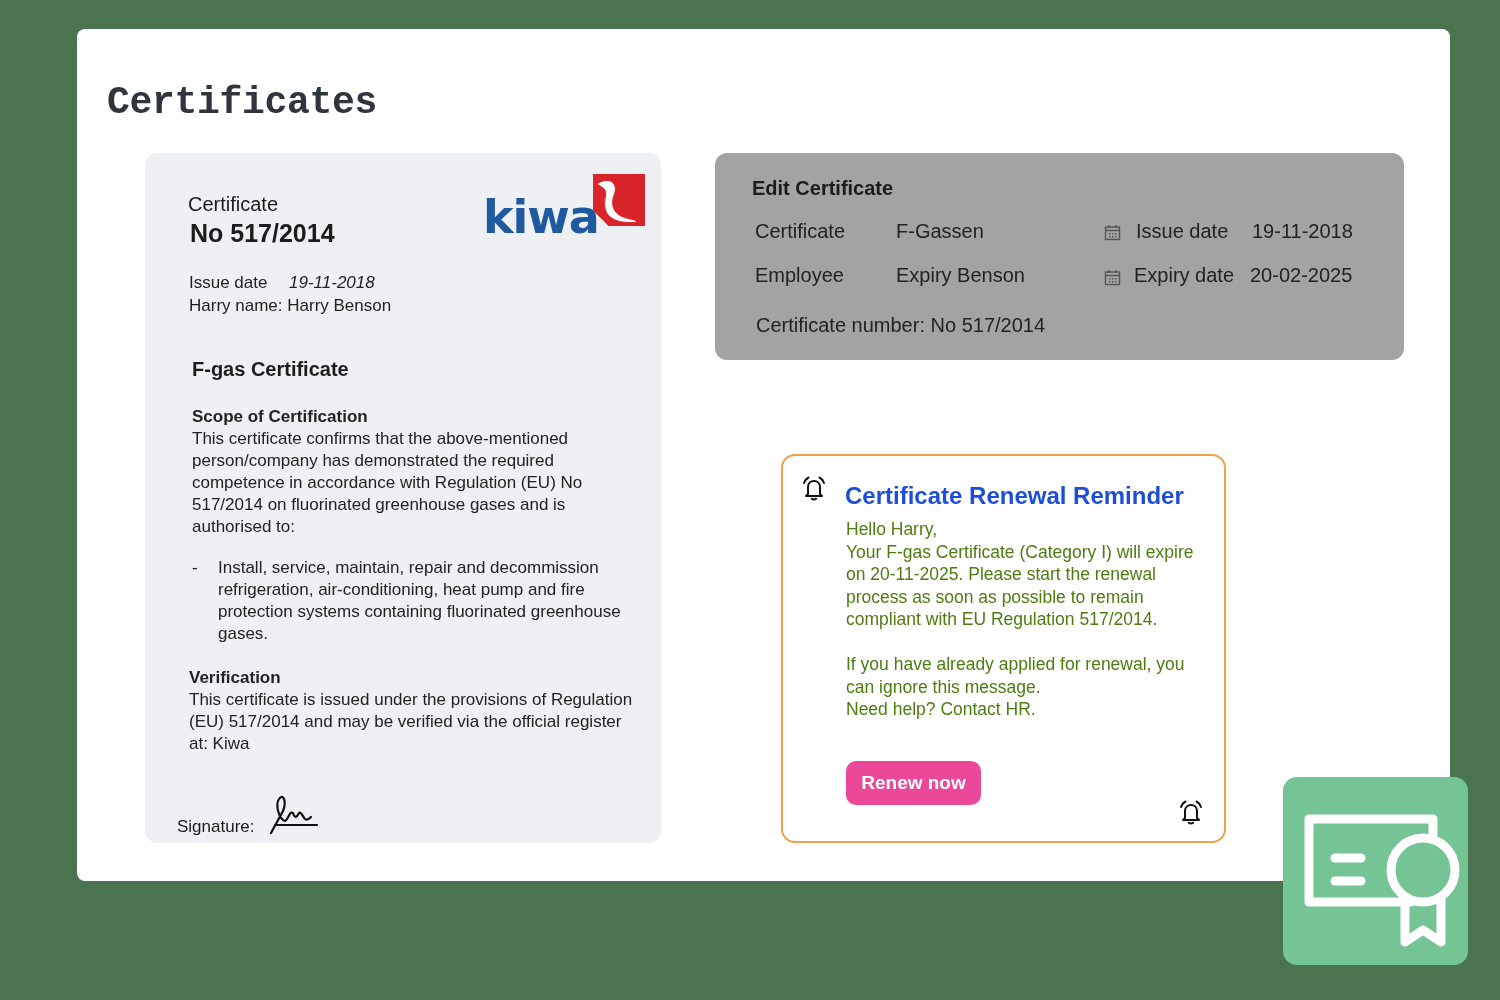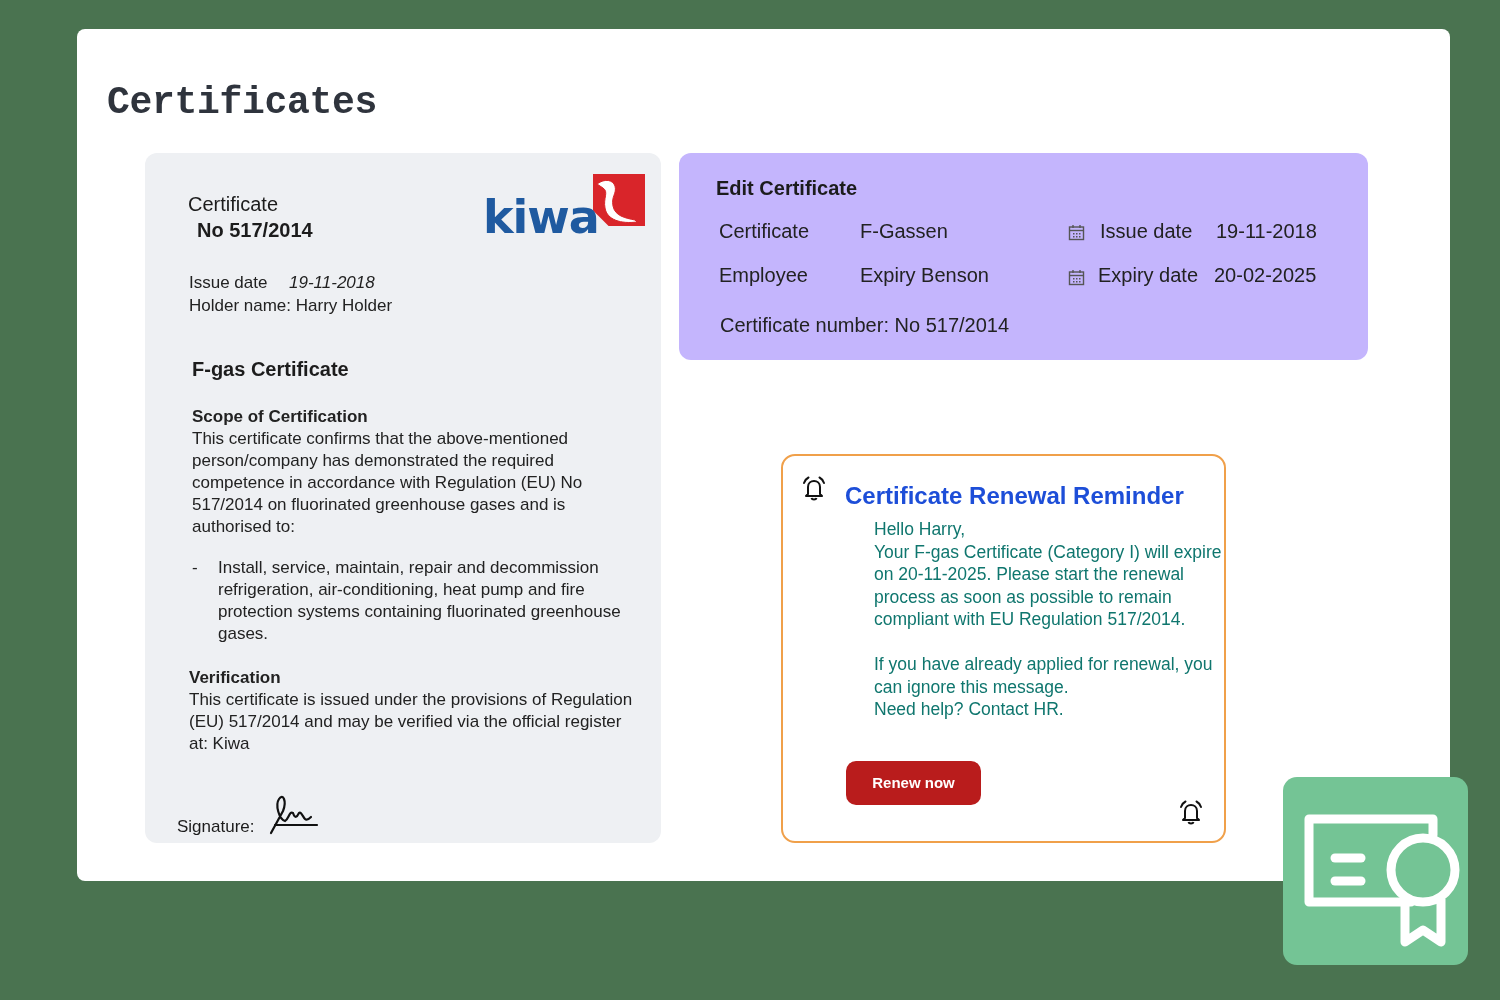--- a/index.html
+++ b/index.html
@@ -3,46 +3,46 @@
 <meta charset="utf-8">
 <style>
   * { box-sizing: border-box; margin: 0; padding: 0; }
   html, body { width: 1500px; height: 1000px; overflow: hidden; }
   body { background: #4a7350; font-family: "Liberation Sans", "DejaVu Sans", sans-serif; color: #1c1c1c; position: relative; }
   .panel { position: absolute; left: 77px; top: 29px; width: 1373px; height: 852px; background: #ffffff; border-radius: 8px; }
   .page-title { position: absolute; left: 30px; top: 52px; font-size: 38px; font-weight: 700; color: #2f343d; letter-spacing: -0.3px; font-family: Liberation Mono, monospace; }
 
   .cert-card { position: absolute; left: 68px; top: 124px; width: 516px; height: 690px; background: #eef0f3; border-radius: 12px; }
   .cert-label { position: absolute; left: 43px; top: 40px; font-size: 20px; color: #1c1c1c; }
-  .cert-number { position: absolute; left: 52px; top: 66px; font-size: 20px; font-weight: 700; color: #1c1c1c; }
+  .cert-number { position: absolute; left: 45px; top: 66px; font-size: 25px; font-weight: 700; color: #1c1c1c; }
   .kiwa { position: absolute; left: 338px; top: 19px; width: 162px; height: 58px; }
   .kiwa-text { position: absolute; left: 0; top: 16px; font-size: 46px; font-weight: 900; color: #1f5aa0; letter-spacing: -1px; font-family: "DejaVu Sans", sans-serif; line-height: 58px; }
   .kiwa-flag { position: absolute; right: 0; top: 2px; width: 52px; height: 52px; background: #d9252a; clip-path: polygon(0 0, 100% 0, 100% 100%, 30% 100%, 0 70%); }
   .meta { position: absolute; left: 44px; top: 118px; font-size: 17px; line-height: 23px; color: #222; }
   .meta .lbl { display: inline-block; width: 100px; }
   .meta .val-italic { font-style: italic; }
   .cert-heading { position: absolute; left: 47px; top: 205px; font-size: 20px; font-weight: 700; }
   .section { position: absolute; font-size: 17px; line-height: 22px; color: #222; }
   .section .hd { font-weight: 700; }
   .scope { left: 47px; top: 253px; width: 440px; }
   .bullet { left: 47px; top: 404px; width: 450px; display: flex; }
   .bullet .dash { width: 26px; flex-shrink: 0; }
   .verification { left: 44px; top: 514px; width: 450px; }
   .signature { position: absolute; left: 32px; top: 638px; display: flex; align-items: flex-end; font-size: 17px; }
   .signature svg { margin-left: 12px; }
 
-  .edit-card { position: absolute; left: 602px; top: 124px; width: 689px; height: 207px; background: #c4b5fd; border-radius: 12px; }
+  .edit-card { position: absolute; left: 638px; top: 124px; width: 689px; height: 207px; background: #a3a3a3; border-radius: 12px; }
   .edit-title { position: absolute; left: 37px; top: 24px; font-size: 20px; font-weight: 700; }
   .edit-row { position: absolute; font-size: 20px; color: #222; }
   .cal { position: absolute; width: 17px; height: 17px; }
 
   .reminder { position: absolute; left: 704px; top: 425px; width: 445px; height: 389px; border: 2px solid #f0a04a; border-radius: 14px; background: #fff; }
   .rem-title { position: absolute; left: 62px; top: 26px; font-size: 24px; font-weight: 700; color: #1d4ed8; }
-  .rem-body { position: absolute; left: 63px; top: 62px; width: 360px; font-size: 17.5px; line-height: 22.5px; color: #0f766e; margin-left: 28px; }
-  .renew-btn { position: absolute; left: 63px; top: 305px; width: 135px; height: 44px; border-radius: 10px; background: #b91c1c; color: #fff; font-size: 15px; font-weight: 700; border: none; text-align: center; line-height: 44px; }
+  .rem-body { position: absolute; left: 63px; top: 62px; width: 360px; font-size: 17.5px; line-height: 22.5px; color: #4d7c0f; }
+  .renew-btn { position: absolute; left: 63px; top: 305px; width: 135px; height: 44px; border-radius: 10px; background: #ec4899; color: #fff; font-size: 19px; font-weight: 700; border: none; text-align: center; line-height: 44px; }
   .bell { position: absolute; width: 30px; height: 30px; }
 
   .cert-badge { position: absolute; left: 1283px; top: 777px; width: 185px; height: 188px; background: #74c495; border-radius: 14px; }
 </style>
 </head>
 <body>
 
 <div class="panel">
   <h1 class="page-title">Certificates</h1>
 
@@ -51,21 +51,21 @@
     <div class="cert-number">No 517/2014</div>
     <div class="kiwa">
       <div class="kiwa-flag"></div>
       <svg style="position:absolute;right:4px;top:4px" width="50" height="50" viewBox="0 0 50 50">
         <path d="M6 8 C14 2 22 4 24 10 C26 18 20 20 22 30 C24 40 34 42 44 44 L46 46 C30 48 16 44 14 32 C12 22 18 16 12 12 Z" fill="#fff" stroke="#d9252a" stroke-width="1"></path>
       </svg>
       <div class="kiwa-text">kiwa</div>
     </div>
     <div class="meta">
       <div><span class="lbl">Issue date</span><span class="val-italic">19-11-2018</span></div>
-      <div>Holder name: Harry Holder</div>
+      <div>Harry name: Harry Benson</div>
     </div>
     <div class="cert-heading">F-gas Certificate</div>
     <div class="section scope">
       <div class="hd">Scope of Certification</div>
       <div>This certificate confirms that the above-mentioned person/company has demonstrated the required competence in accordance with Regulation (EU) No 517/2014 on fluorinated greenhouse gases and is authorised to:</div>
     </div>
     <div class="section bullet">
       <span class="dash">-</span>
       <span>Install, service, maintain, repair and decommission refrigeration, air-conditioning, heat pump and fire protection systems containing fluorinated greenhouse gases.</span>
     </div>

